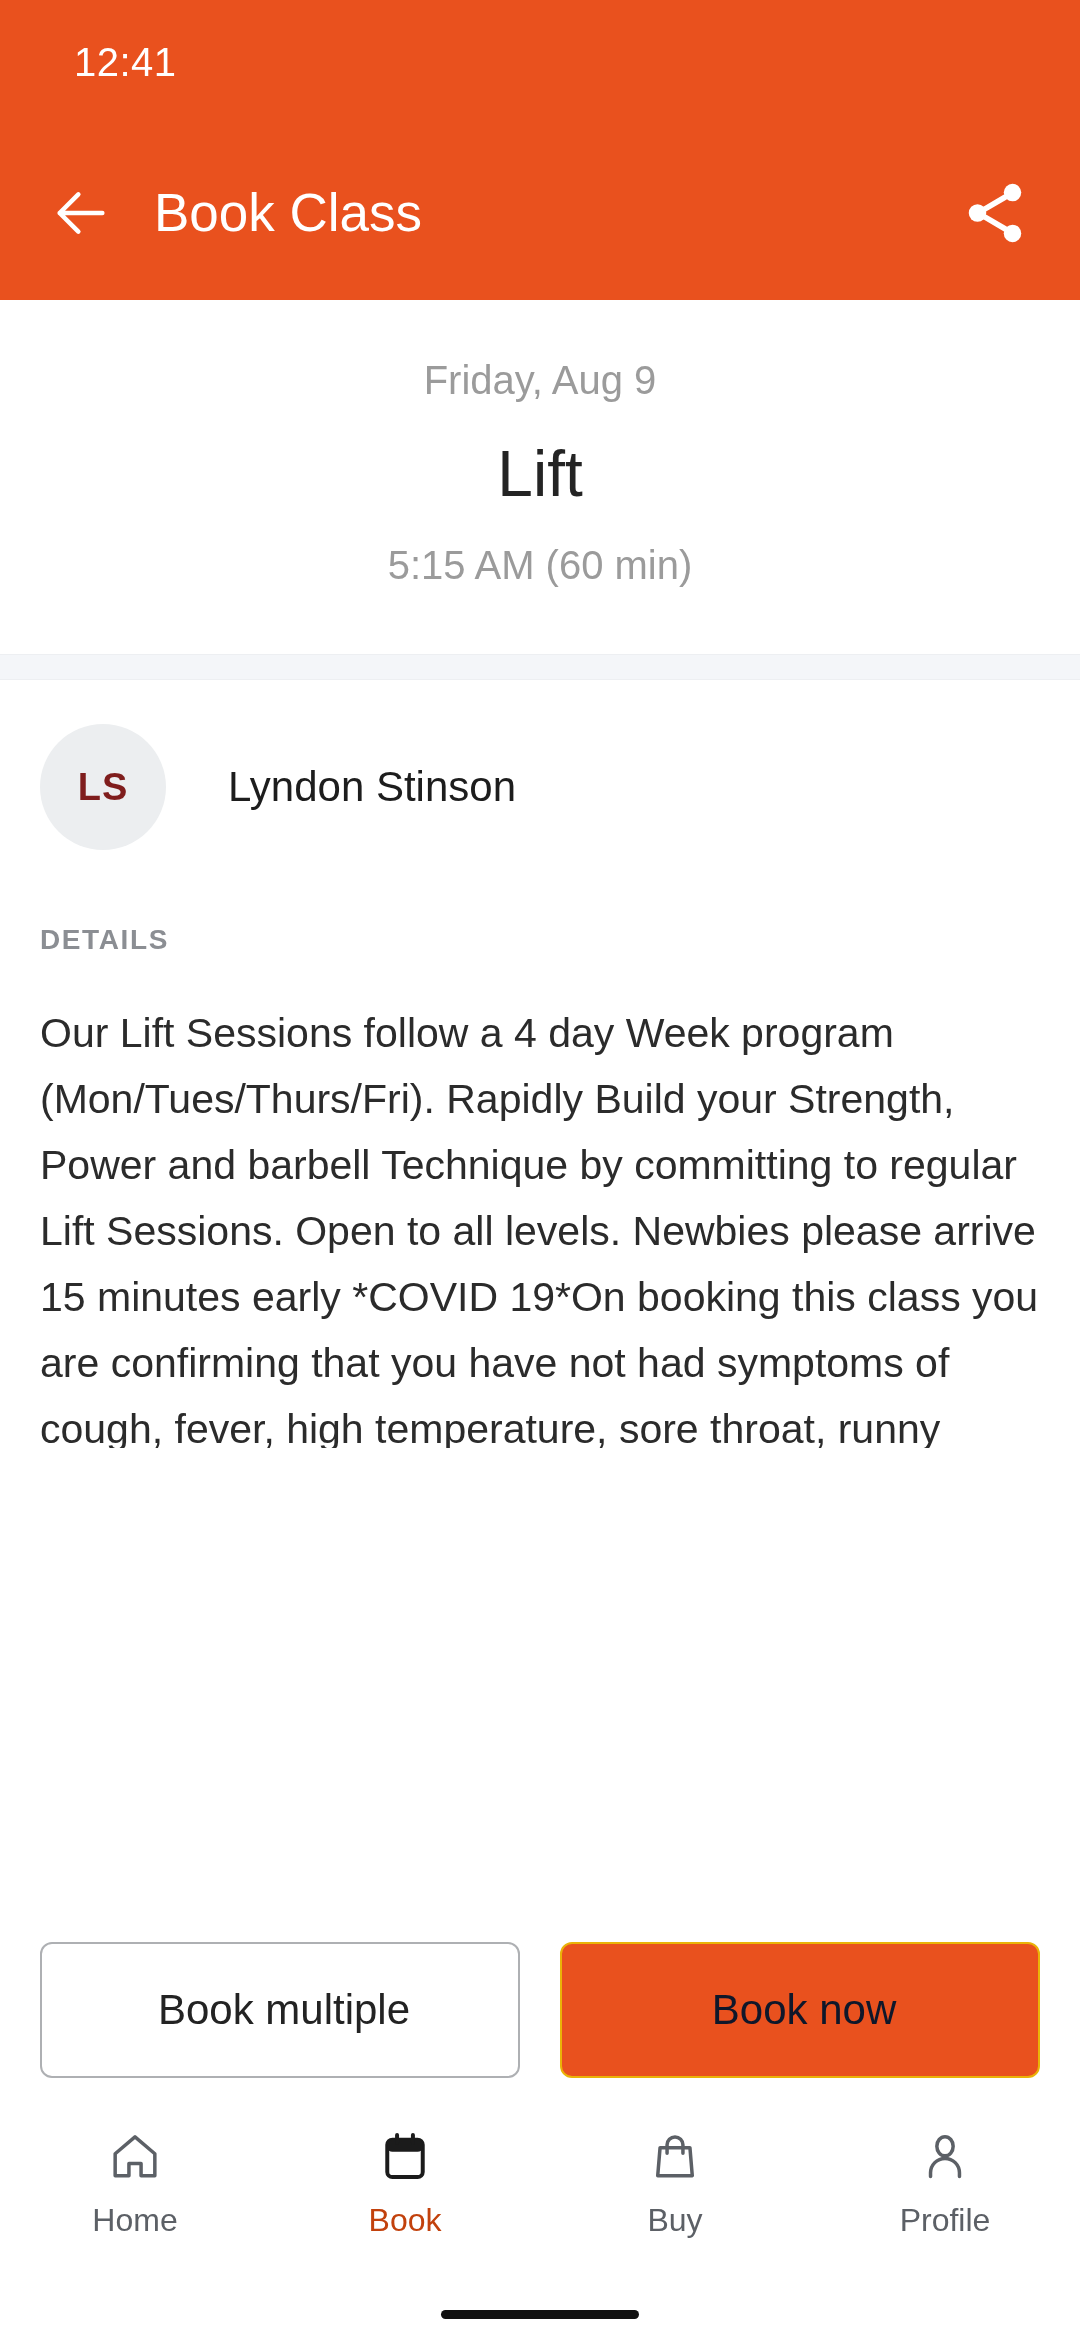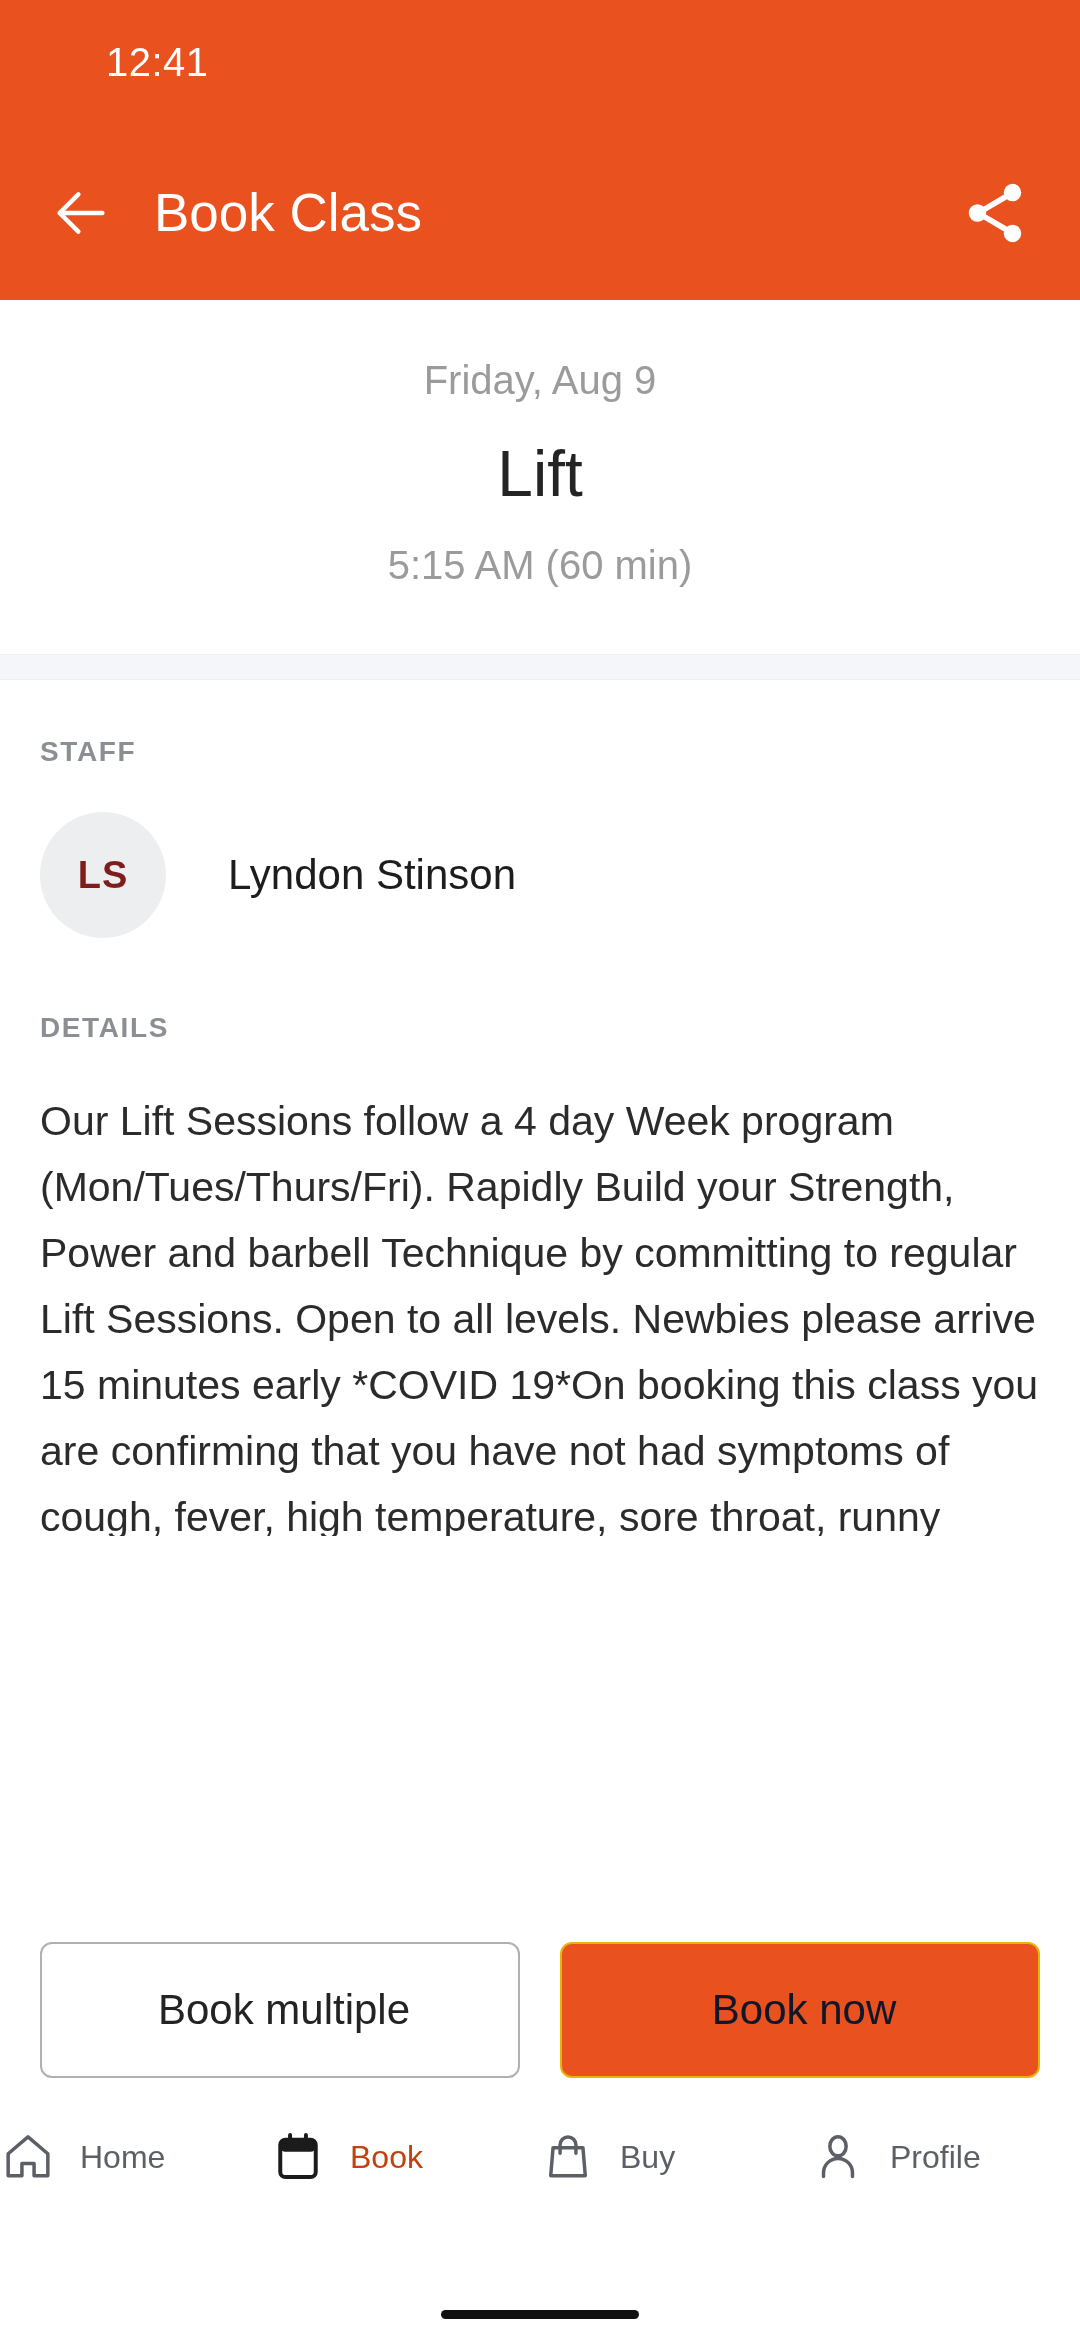--- a/index.html
+++ b/index.html
@@ -20,21 +20,21 @@
   .statusbar {
     height:125px;
     background:#E9511E;
     display:flex; align-items:center;
     flex:0 0 auto;
   }
   .status-time {
     color:#ffffff;
     font-size:40px;
     letter-spacing:0.5px;
-    margin-left:106px;
+    margin-left:74px;
   }
 
   
   .appbar {
     height:175px;
     background:#E9511E;
     display:flex; align-items:center;
     padding:0 46px 0 46px;
     flex:0 0 auto;
   }
@@ -166,22 +166,22 @@
   
   .bottomnav {
     flex:0 0 auto;
     height:184px;
     background:#ffffff;
     display:flex; align-items:flex-start;
     padding-top:22px;
   }
   .navitem {
     flex:1 1 0;
-    display:flex; 
-    align-items:center; gap:24px;
+    display:flex; flex-direction:column;
+    align-items:center; gap:14px;
   }
   .nav-icon { height:62px; display:flex; align-items:center; justify-content:center; }
   .nav-label {
     font-size:32px;
     color:#5c6066;
   }
   .navitem.active .nav-label { color:#c2410c;text-align:right; }
 
   .gesturebar-wrap {
     flex:0 0 auto;
@@ -224,21 +224,20 @@
   <div class="class-header">
     <div class="class-date">Friday, Aug 9</div>
     <div class="class-name">Lift</div>
     <div class="class-time">5:15 AM (60 min)</div>
   </div>
 
   <div class="band"></div>
 
   <div class="body-scroll">
 
-    <div class="section-label">STAFF</div>
 
     <div class="staff-row">
       <div class="avatar">
         <span class="avatar-initials">LS</span>
       </div>
       <div class="staff-name">Lyndon Stinson</div>
     </div>
 
     <div class="section-label details-label">DETAILS</div>
 

